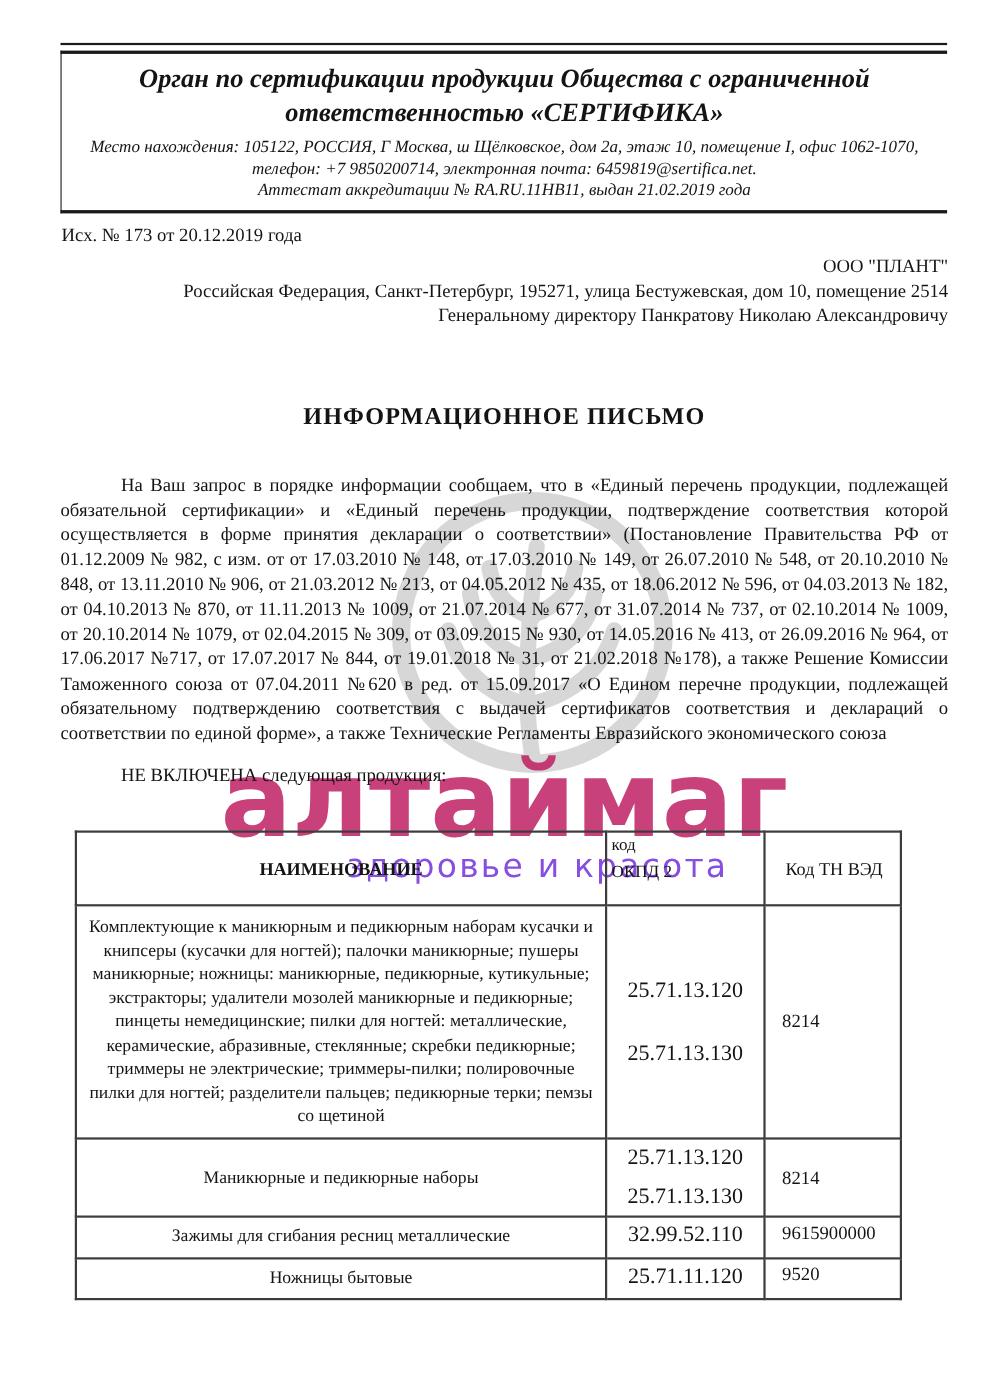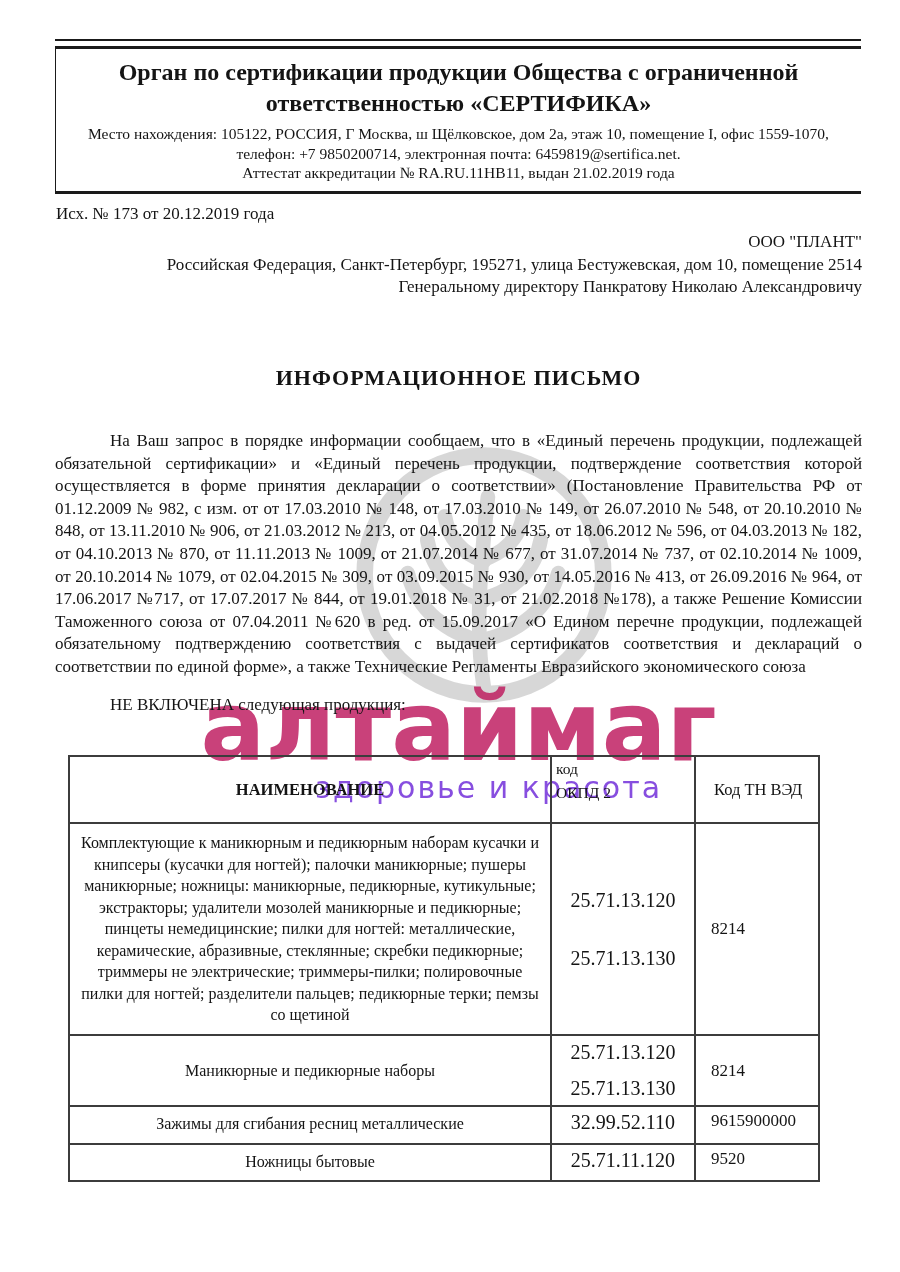--- a/index.html
+++ b/index.html
@@ -12,21 +12,21 @@
             font-family:"DejaVu Sans",sans-serif;font-weight:bold;font-size:96px;line-height:102px;
             color:#be185d;opacity:.82;}
   .wm-tagline{position:absolute;left:85px;top:770px;width:807px;text-align:center;
             font-family:"DejaVu Sans",sans-serif;font-size:30px;letter-spacing:2px;
             color:#6d28d9;opacity:.82;}
 
   
   .letterhead{position:absolute;top:39px;left:55px;width:806px;}
   .lh-thin{border-top:2px solid #1a1a1a;height:5px;}
   .lh-box{border-top:3px solid #1a1a1a;border-bottom:3px solid #1a1a1a;border-left:1px solid #1a1a1a;
-          padding:8px 0 8px;text-align:center;}
+          padding:8px 0 8px;text-align:center;font-style:italic;}
   .lh-title{font-weight:bold;font-size:24px;line-height:31px;}
   .lh-line{font-size:15.5px;line-height:19.5px;}
   .lh-line.first{margin-top:5px;}
 
   
   .outgoing{position:absolute;top:204px;left:56px;font-size:17px;}
   .recipient{position:absolute;top:231px;left:55px;width:807px;text-align:right;
              font-size:17px;line-height:22.5px;}
   .doc-title{position:absolute;top:365px;left:55px;width:807px;text-align:center;
              font-weight:bold;font-size:22px;letter-spacing:1px;}
@@ -74,21 +74,21 @@
       </g>
     </svg>
   </div>
   <div class="wm-brand">алтаймаг</div>
   <div class="wm-tagline">здоровье и красота</div>
 
   <div class="letterhead">
     <div class="lh-thin"></div>
     <div class="lh-box">
       <div class="lh-title">Орган по сертификации продукции Общества с ограниченной ответственностью «СЕРТИФИКА»</div>
-      <div class="lh-line first">Место нахождения: 105122, РОССИЯ, Г Москва, ш Щёлковское, дом 2а, этаж 10, помещение I, офис 1559-1070,</div>
+      <div class="lh-line first">Место нахождения: 105122, РОССИЯ, Г Москва, ш Щёлковское, дом 2а, этаж 10, помещение I, офис 1062-1070,</div>
       <div class="lh-line">телефон: +7 9850200714, электронная почта: 6459819@sertifica.net.</div>
       <div class="lh-line">Аттестат аккредитации № RA.RU.11НВ11, выдан 21.02.2019 года</div>
     </div>
   </div>
 
   <div class="outgoing">Исх. № 173 от 20.12.2019 года</div>
 
   <div class="recipient">
     <div>ООО "ПЛАНТ"</div>
     <div>Российская Федерация, Санкт-Петербург, 195271, улица Бестужевская, дом 10, помещение 2514</div>

